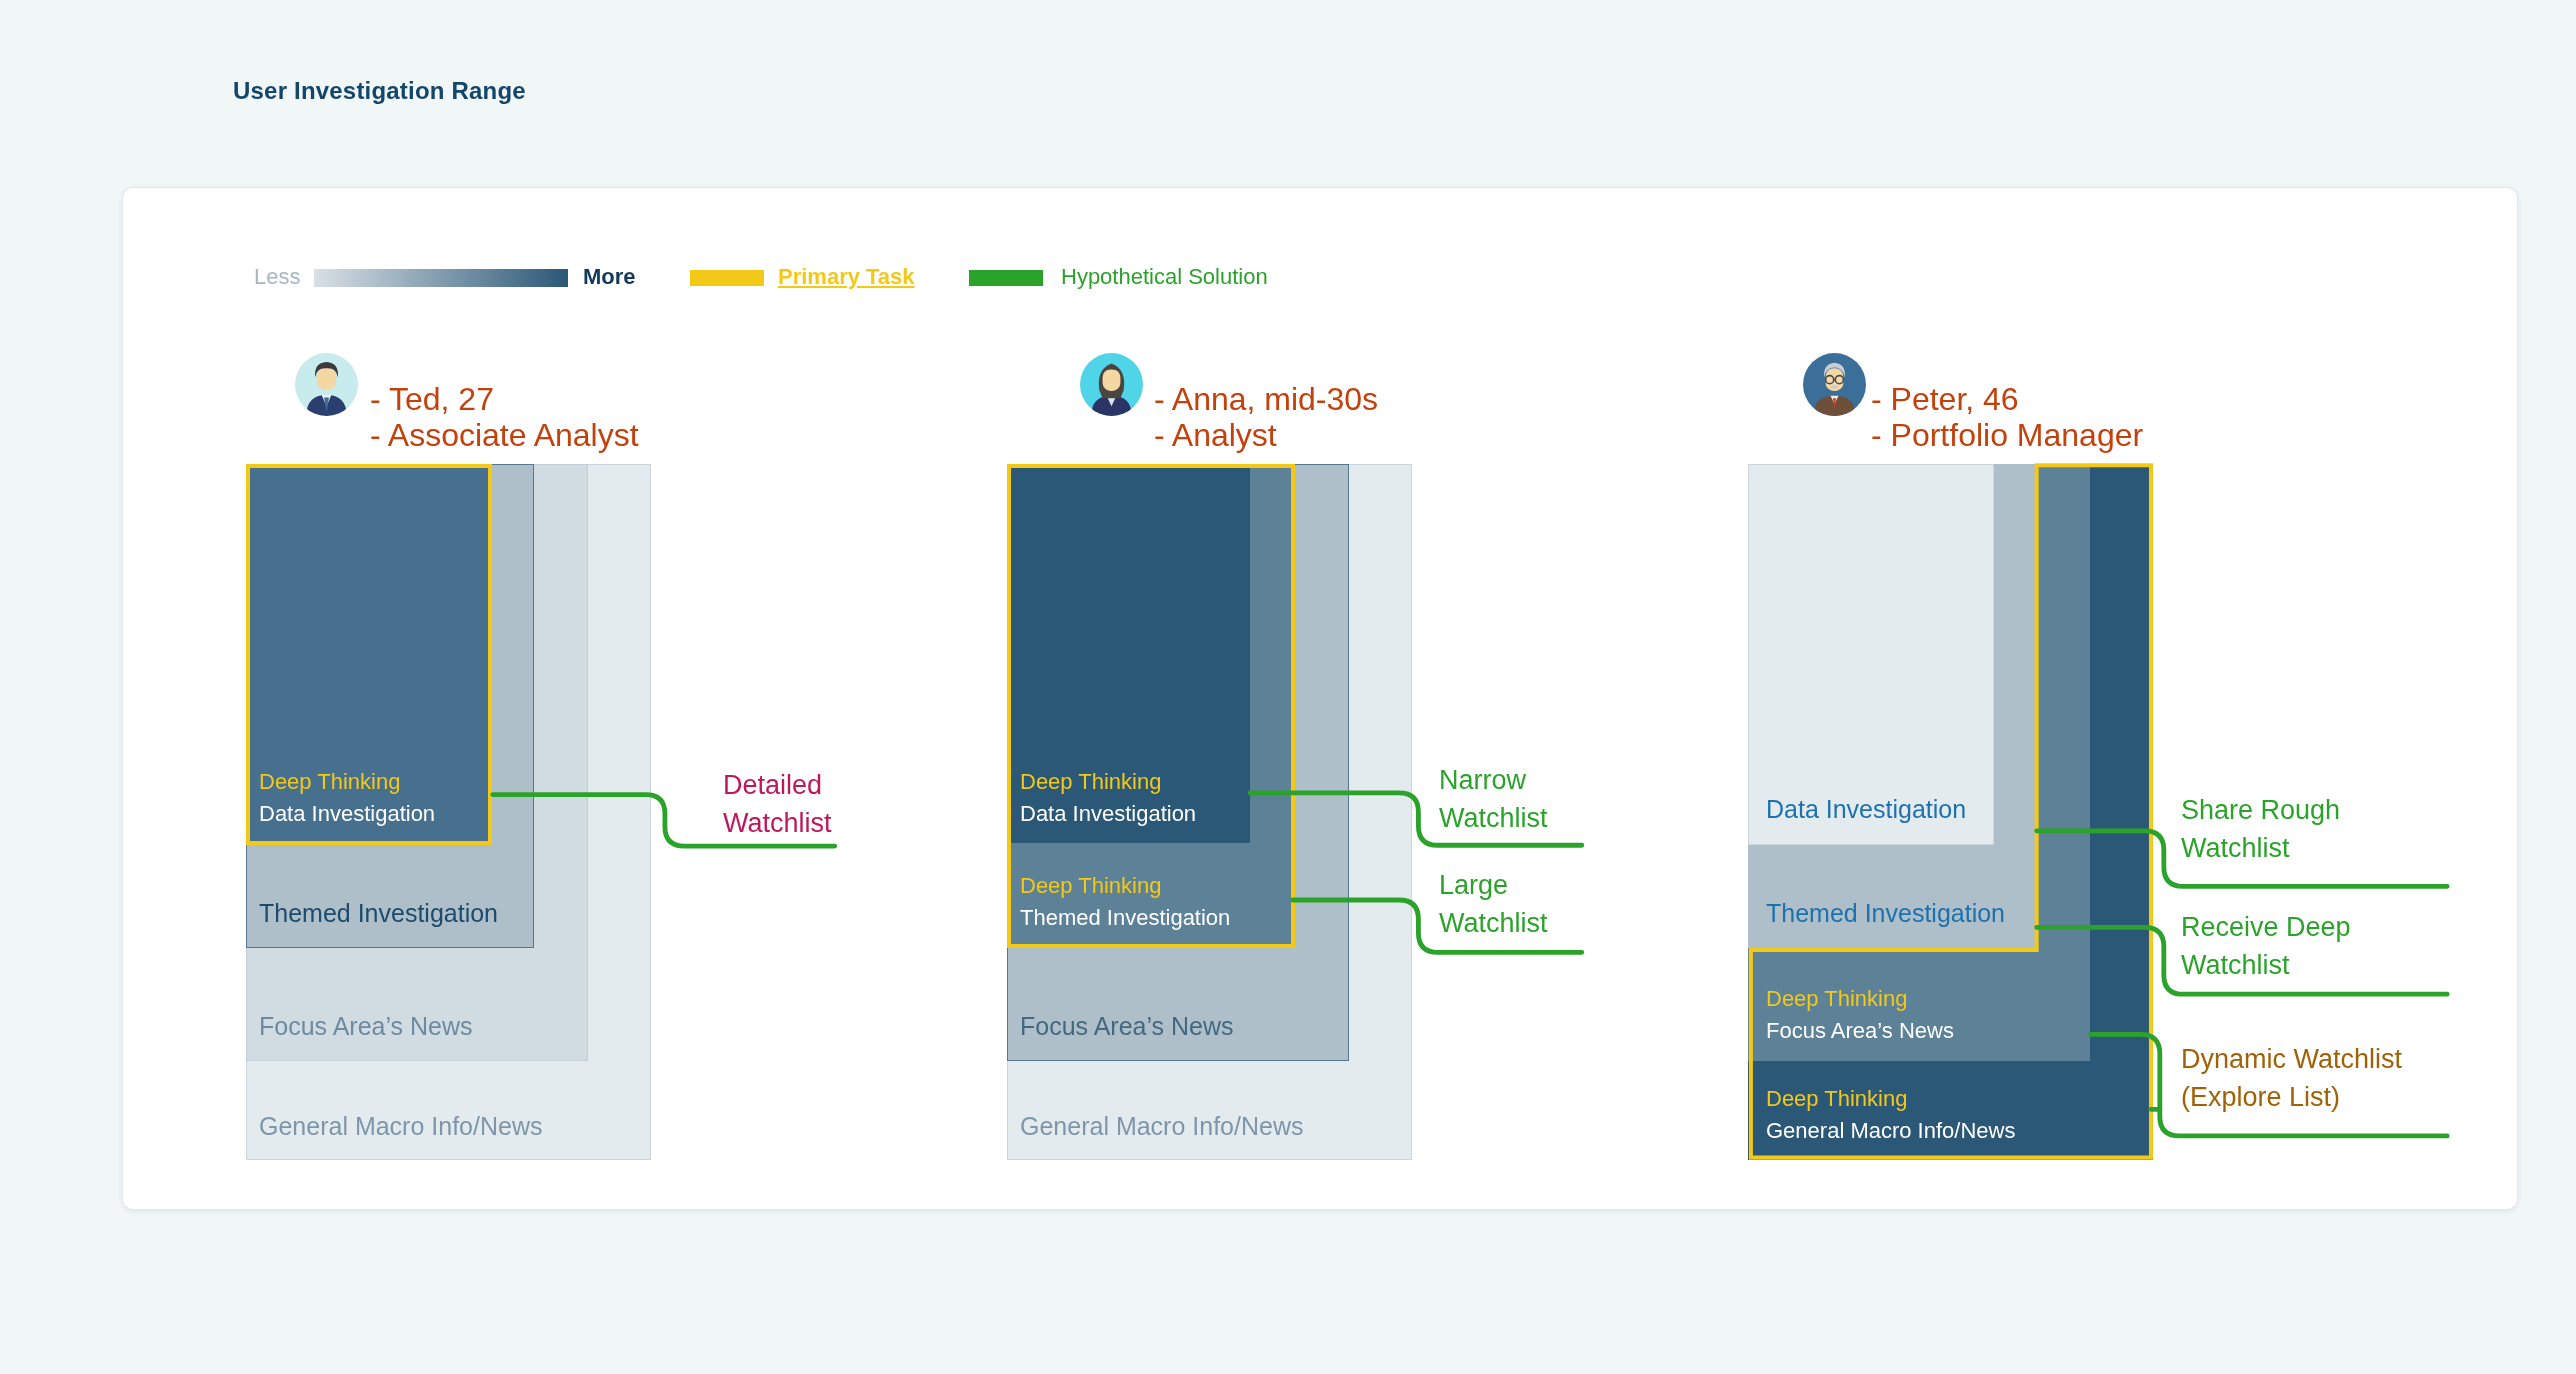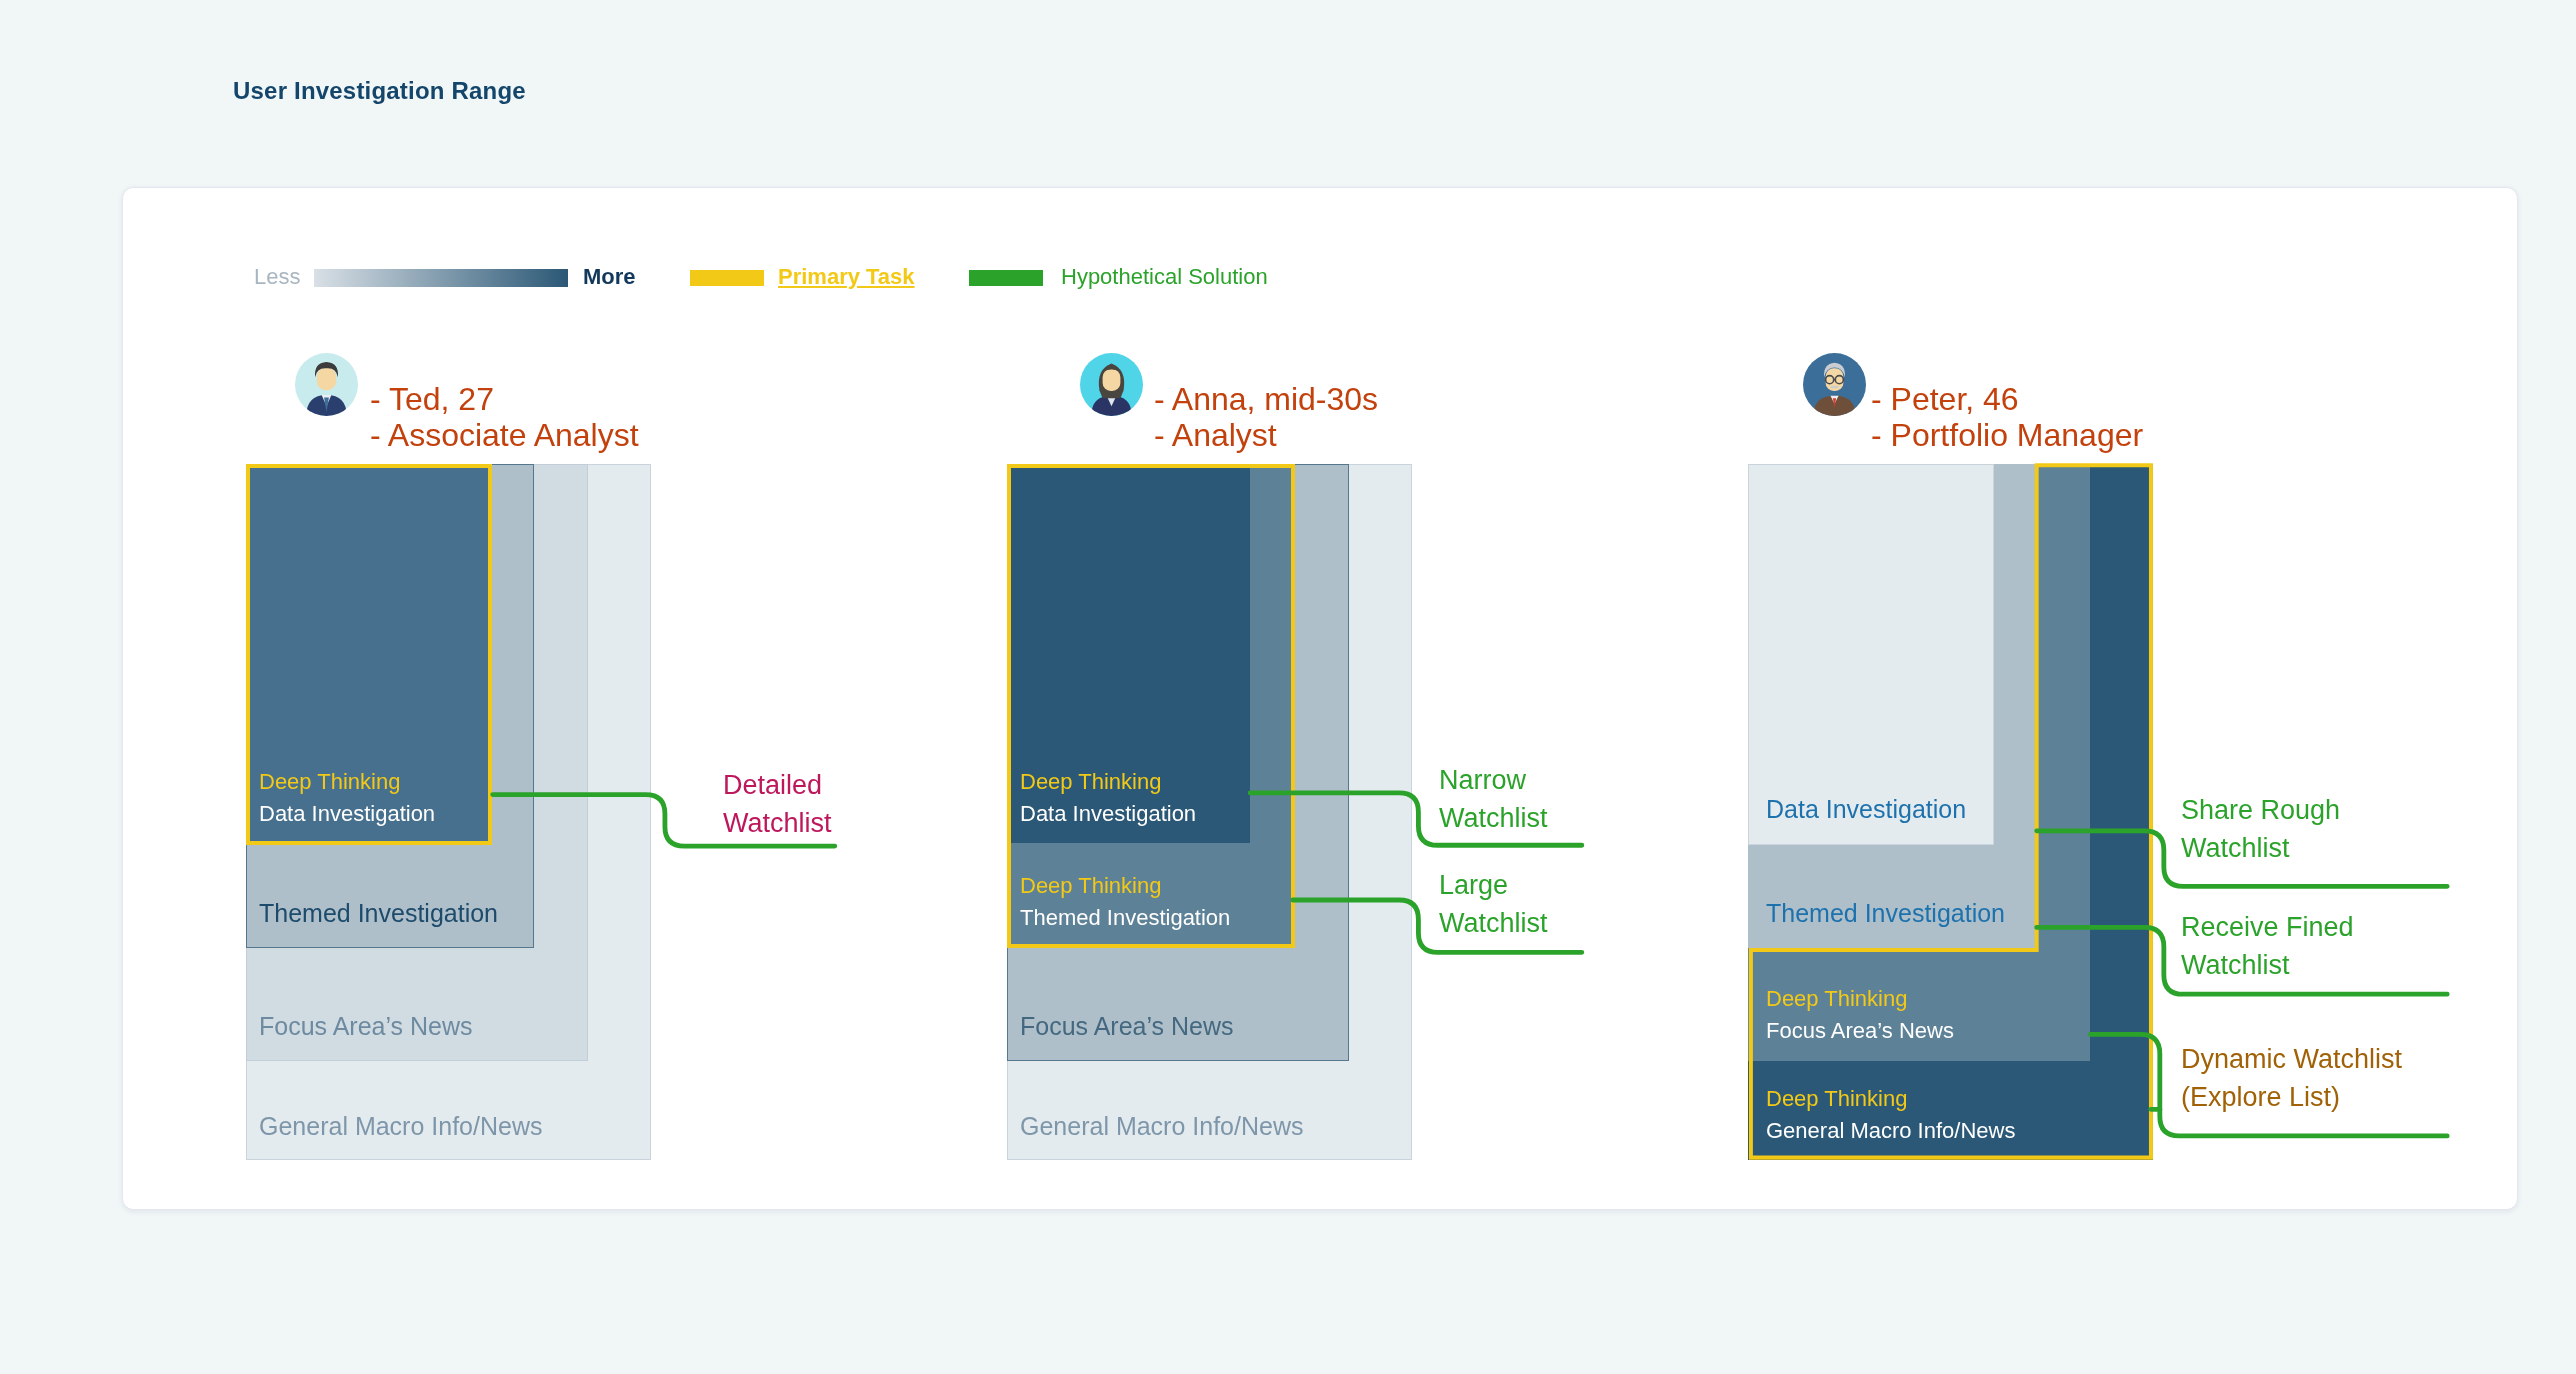--- a/index.html
+++ b/index.html
@@ -142,21 +142,21 @@
   <div class="lbl" style="left: 1766px; top: 899px; color: rgb(29, 114, 173);">Themed Investigation</div>
   <div class="lbl2" style="left:1766px;top:983px">
     <span class="dt" style="color: rgb(243, 201, 23);">Deep Thinking</span>
     <span class="dt" style="color: rgb(255, 255, 255);">Focus Area’s News</span>
   </div>
   <div class="lbl2" style="left:1766px;top:1083px">
     <span class="dt" style="color: rgb(243, 201, 23);">Deep Thinking</span>
     <span class="dt" style="color: rgb(255, 255, 255);">General Macro Info/News</span>
   </div>
   <div class="ann" style="left: 2181px; top: 791px; width: 209px; color: rgb(43, 163, 43);">Share Rough Watchlist</div>
-  <div class="ann" style="left: 2181px; top: 908px; width: 225px; color: rgb(43, 163, 43);">Receive Fined Watchlist</div>
+  <div class="ann" style="left: 2181px; top: 908px; width: 225px; color: rgb(43, 163, 43);">Receive Deep Watchlist</div>
   <div class="ann" style="left: 2181px; top: 1040px; width: 322px; color: #a16207;">Dynamic Watchlist (Explore List)</div>
 
   <svg class="overlay" width="2576" height="1375" viewBox="0 0 3200 1708">
 
     <path d="M 2530 578 H 2672 V 1438 H 2175 V 1180 H 2530 Z" fill="none" stroke-width="5" stroke="#F3C917"></path>
 
     <path d="M 612 987 H 802 Q 826 987 826 1011 V 1027 Q 826 1051 850 1051 H 1037" fill="none" stroke-width="6" stroke-linecap="round" stroke="#2BA32B"></path>
 
     <path d="M 1553 985 H 1738 Q 1762 985 1762 1009 V 1026 Q 1762 1050 1786 1050 H 1965" fill="none" stroke-width="6" stroke-linecap="round" stroke="#2BA32B"></path>
 

